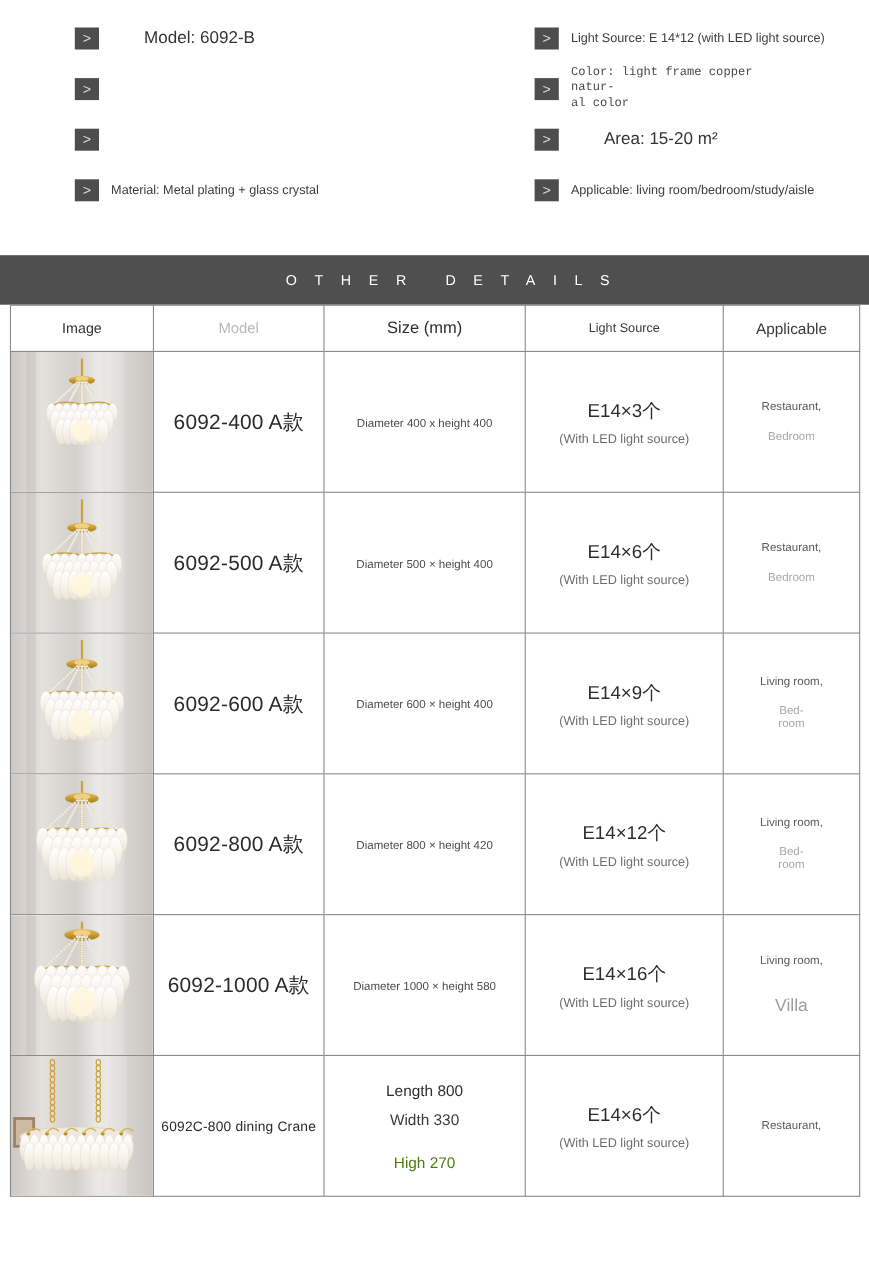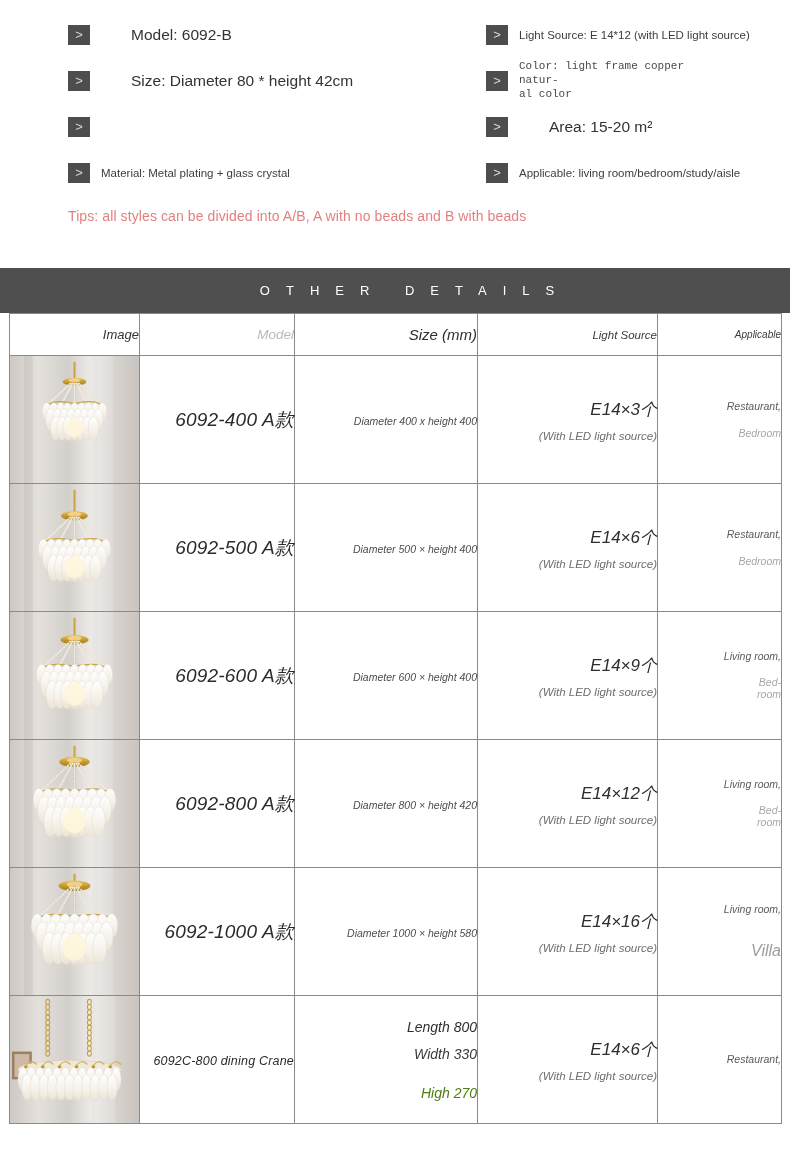--- a/index.html
+++ b/index.html
@@ -63,51 +63,49 @@
     width: 790px;
     height: 45px;
     background: #4f4f4f;
     color: #ffffff;
     font-size: 13px;
     letter-spacing: 16px;
     display: flex;
     align-items: center;
     justify-content: center;
     padding-left: 40px;
-    margin-top: 36px;
   }
 
   
   .table-wrap { padding: 0 9px; }
 
   table {
     width: 772px;
     border-collapse: collapse;
     table-layout: fixed;
   }
   table td, table th {
     border: 1px solid #8a8a8a;
-    text-align: right;
+    text-align: center;
     vertical-align: middle;
     padding: 0;
-    font-style: italic;
   }
 
   col.c-image { width: 130px; }
   col.c-model { width: 155px; }
   col.c-size  { width: 183px; }
   col.c-light { width: 180px; }
   col.c-app   { width: 124px; }
 
   thead th { height: 42px; font-weight: normal; }
   .th-image { font-size: 13px; color: #333; }
   .th-model { font-size: 13.5px; color: #b9b9b9; }
   .th-size  { font-size: 15px; color: #2e2e2e; }
   .th-light { font-size: 11.5px; color: #3a3a3a; }
-  .th-app   { font-size: 10px; color: #3a3a3a; }
+  .th-app   { font-size: 14px; color: #3a3a3a; }
 
   tbody tr { height: 128px; }
 
   td.img-cell { padding: 0; overflow: hidden; position: relative; }
 
   .model-txt  { font-size: 19px; color: #2b2b2b; letter-spacing: .2px; }
   .model-txt.small { font-size: 12.5px; }
 
   .size-txt   { font-size: 10.5px; color: #4d4d4d; }
   .size-stack { line-height: 1; }
@@ -137,21 +135,20 @@
       <span class="marker">&gt;</span>
       <span class="spec-text lg">Model: 6092-B</span>
     </div>
     <div class="spec-row">
       <span class="marker">&gt;</span>
       <span class="spec-text md">Light Source: E 14*12 (with LED light source)</span>
     </div>
 
     <div class="spec-row">
       <span class="marker">&gt;</span>
-      <span class="spec-text lg">Size: Diameter 80 * height 42cm</span>
     </div>
     <div class="spec-row">
       <span class="marker">&gt;</span>
       <span class="spec-text sm">Color: light frame copper natur-<br>al color</span>
     </div>
 
     <div class="spec-row">
       <span class="marker">&gt;</span>
     </div>
     <div class="spec-row">
@@ -163,21 +160,20 @@
       <span class="marker">&gt;</span>
       <span class="spec-text md">Material: Metal plating + glass crystal</span>
     </div>
     <div class="spec-row">
       <span class="marker">&gt;</span>
       <span class="spec-text md">Applicable: living room/bedroom/study/aisle</span>
     </div>
 
   </div>
 
-  <div class="tips">Tips: all styles can be divided into A/B, A with no beads and B with beads</div>
 </div>
 
 <div class="band">OTHER DETAILS</div>
 
 <div class="table-wrap">
 <table>
   <colgroup>
     <col class="c-image">
         <col class="c-model">
         <col class="c-size">

